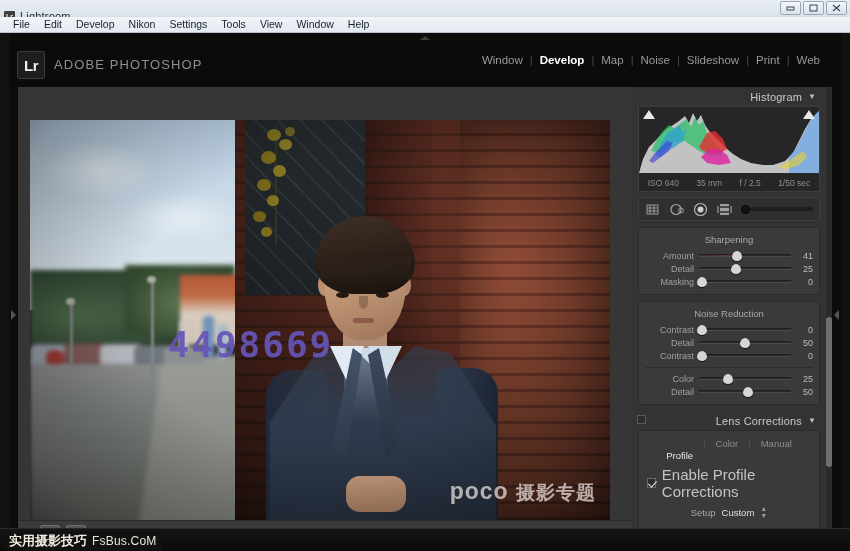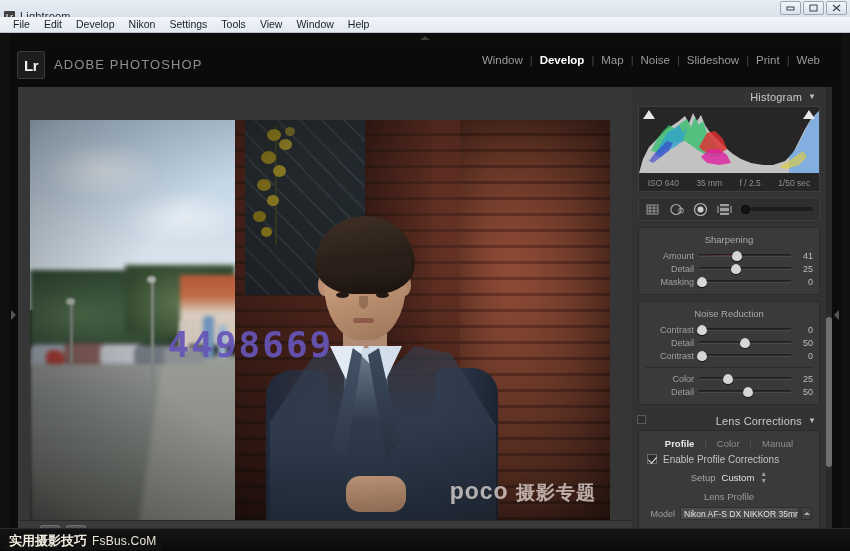--- a/index.html
+++ b/index.html
@@ -360,23 +360,23 @@
   }
   .sl-val{ width:22px;text-align:right;font-size:9px;color:#bcbcbc; }
 
   .sec-divider{height:1px;background:#2d2d2d;margin:5px 6px 4px 6px;}
 
   
   .lc-tabs{
     display:flex;justify-content:center;gap:0;margin:3px 0 5px 0;font-size:9.5px;color:#8c8c8c;
   }
   .lc-tab{padding:0 10px;}
-  .lc-tab.active{color:#e8e8e8;font-weight:bold;}
+  .lc-tab.active{color:#e8e8e8;font-weight:normal;margin-top:12px;}
   .lc-tabsep{color:#555;}
-  .chk-row{display:flex;align-items:flex-start;padding:0 8px;margin-bottom:5px;font-size:10px;color:#c2c2c2;}
+  .chk-row{display:flex;align-items:center;padding:0 8px;margin-bottom:5px;font-size:15px;color:#c2c2c2;}
   .chk{
     width:10px;height:10px;border:1px solid #6a6a6a;background:#2d2d2d;margin-right:6px;
     position:relative;
   }
   .chk:after{
     content:"";position:absolute;left:2px;top:0px;width:4px;height:7px;
     border:solid #e4e4e4;border-width:0 1.6px 1.6px 0;transform:rotate(42deg);
   }
   .setup-row{display:flex;align-items:center;justify-content:center;font-size:9.5px;gap:6px;color:#a6a6a6;}
   .setup-val{color:#e0e0e0;}

